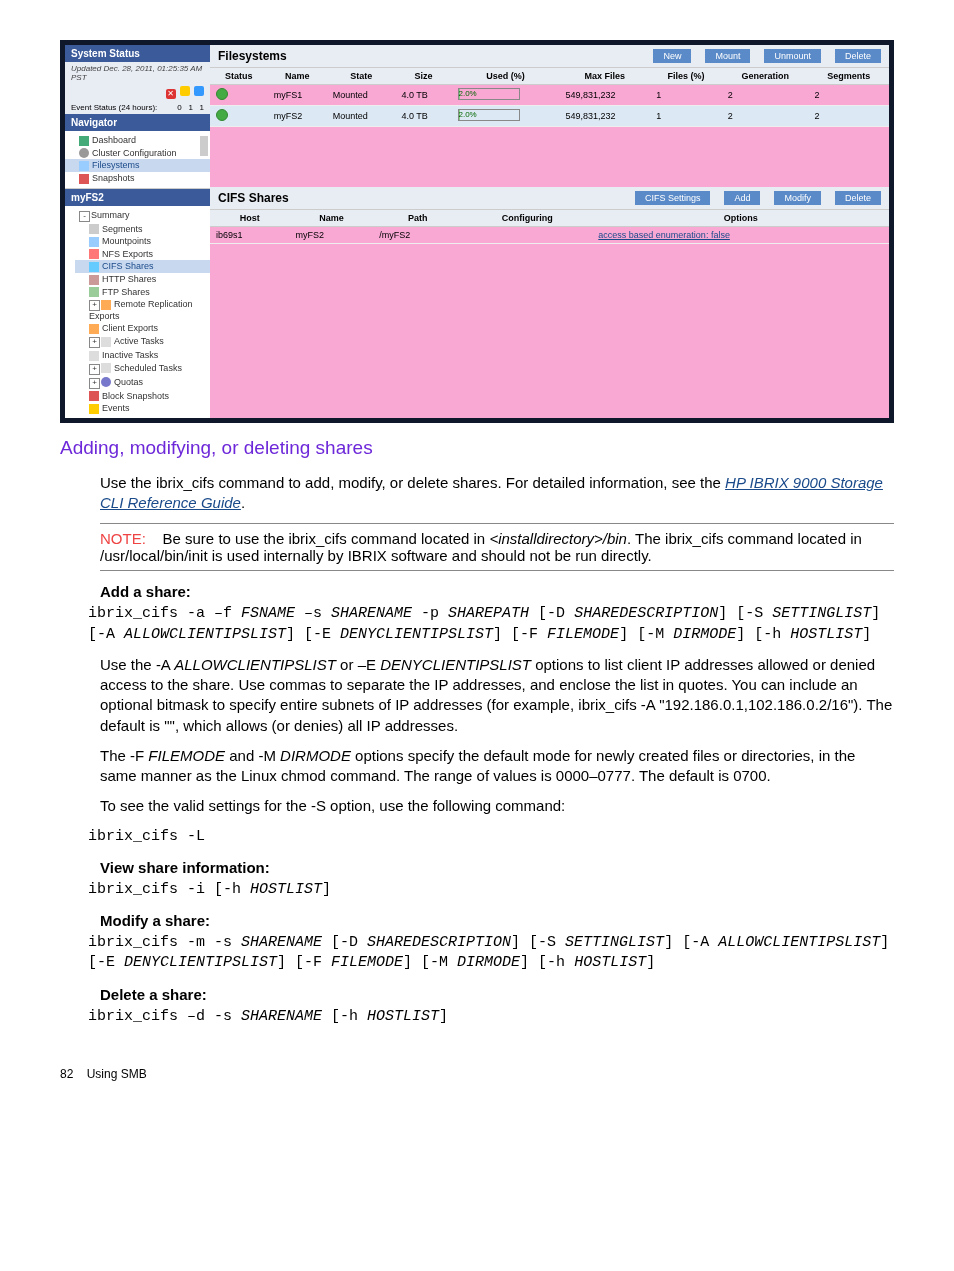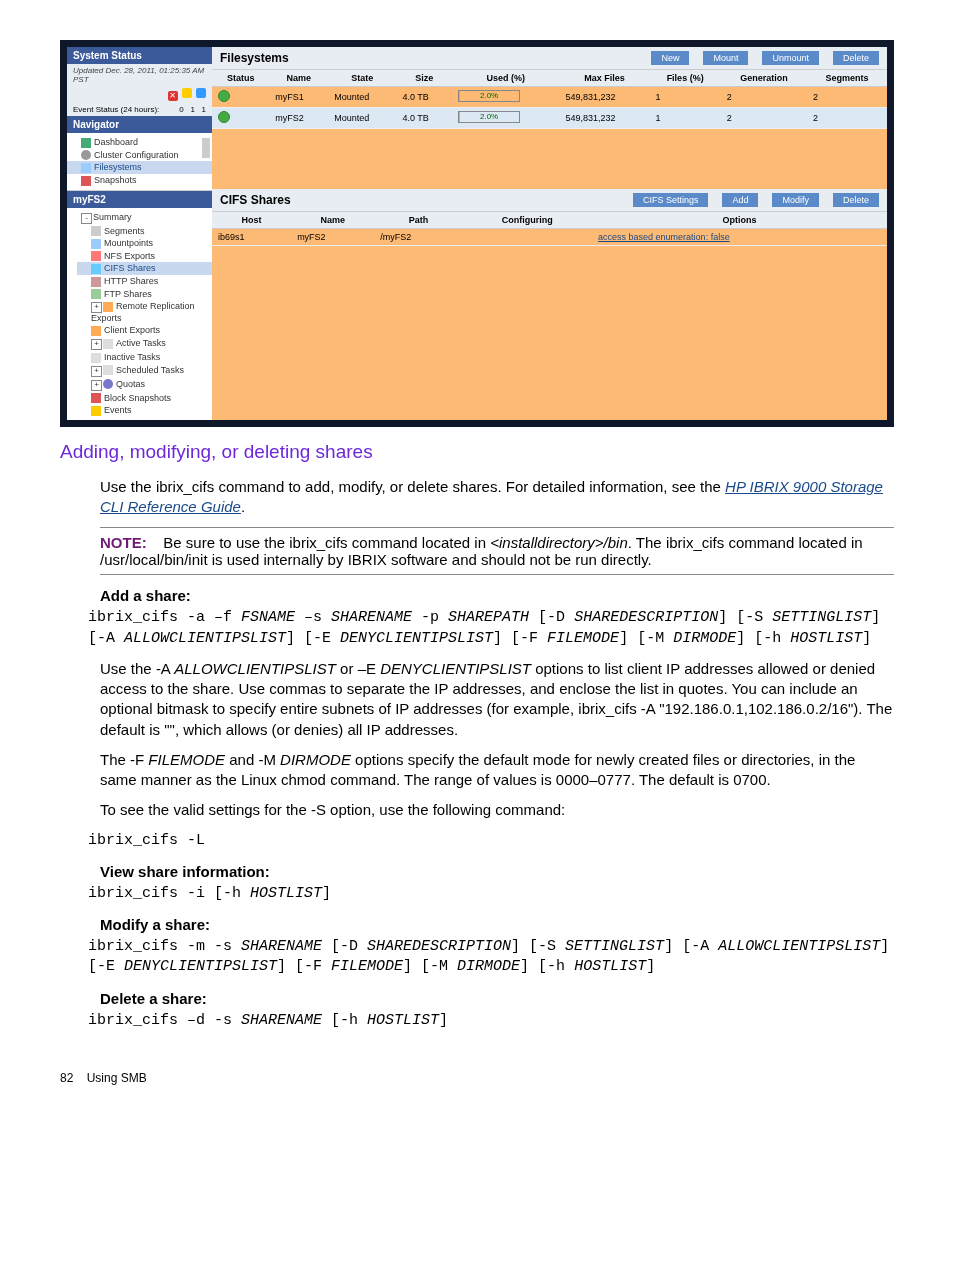--- a/index.html
+++ b/index.html
@@ -1,17 +1,17 @@
 <!DOCTYPE html>
 <html><head>
 <meta charset="utf-8">
 <style>
 body{margin:0;padding:0;font-family:Arial,Helvetica,sans-serif;background:#fff;color:#000}
 .page{width:954px;margin:0 auto;padding:40px 60px 40px 60px;box-sizing:border-box}
-.screenshot{border:7px solid #0f172a;margin-bottom:9px;font-size:9px;background:#fdba74}
+.screenshot{border:5px solid #0f172a;margin-bottom:9px;font-size:9px;background:#f9a8d4}
 .ss-top{display:flex}
 .ss-sidebar{width:145px;flex-shrink:0}
 .ss-main{flex:1}
 .panel-hdr{background:#3a5a9a;color:#fff;font-weight:bold;padding:3px 6px;font-size:10px}
 .panel-sub{background:#e8ecf3;padding:2px 6px;font-style:italic;font-size:8px;color:#444}
 .status-icons{background:#e8ecf3;padding:2px 6px;text-align:right;font-size:8px}
 .status-icons .red{display:inline-block;width:10px;height:10px;background:#d33;border-radius:2px;color:#fff;text-align:center;line-height:10px;margin-right:2px}
 .status-icons .yel{display:inline-block;width:10px;height:10px;background:#fc0;border-radius:2px;margin-right:2px}
 .status-icons .blu{display:inline-block;width:10px;height:10px;background:#39f;border-radius:2px}
 .status-line{padding:2px 6px;font-size:8px;background:#e8ecf3}
@@ -38,28 +38,28 @@
 .scroll-thumb{display:inline-block;width:8px;height:20px;background:#ccc;float:right;margin:2px}
 .fs-title{background:#e8ecf3;padding:4px 8px;font-size:12px;font-weight:bold;display:flex;justify-content:space-between;align-items:center;border-bottom:1px solid #ccc}
 .btn-row{display:flex;gap:14px}
 .btn{background:#5a8ac8;color:#fff;padding:2px 10px;font-size:9px;cursor:pointer;border:none}
 .grid{width:100%;border-collapse:collapse}
 .grid th{background:#e8ecf3;text-align:center;padding:3px 6px;font-weight:bold;border-bottom:1px solid #ccc}
 .grid td{padding:3px 6px;border-bottom:1px solid #eee}
 .status-dot{display:inline-block;width:10px;height:10px;background:#4a4;border-radius:50%;border:1px solid #383}
 .used-bar{display:inline-block;width:60px;height:10px;border:1px solid #888;position:relative}
 .used-fill{display:inline-block;height:100%;background:#8c8;position:absolute;left:0;top:0}
-.used-txt{position:absolute;width:100%;text-align:center;font-size:8px;color:#060}
+.used-txt{position:absolute;width:100%;text-align:left;font-size:8px;color:#060}
 .opt-link{color:#1a4a8a;text-decoration:underline}
 h2.cli{color:#0077a8;font-weight:normal;font-size:24px;margin:16px 0}
 h3.sub{color:#6d28d9;font-weight:normal;font-size:19px;margin:14px 0}
 .body-text{font-size:15px;line-height:1.35;margin:10px 0 10px 40px}
 .body-text a{color:#1a4a8a}
 .note-block{font-size:15px;margin:10px 0 10px 40px;border-top:1px solid #888;border-bottom:1px solid #888;padding:6px 0}
-.note-label{font-weight:bold;color:#701a75}
+.note-label{font-weight:normal;color:#ef4444}
 code,.mono{font-family:Liberation Sans, sans-serif}
 .italic{font-style:italic}
 .small-hdr{font-weight:bold;font-size:15px;margin:12px 0 4px 40px}
 .cmd{font-family:"Courier New",monospace;font-size:15px;margin:4px 0 4px 28px;line-height:1.35}
 .footer{font-size:12px;margin-top:40px}
 </style>
 </head>
 <body>
 
 <div class="page">

